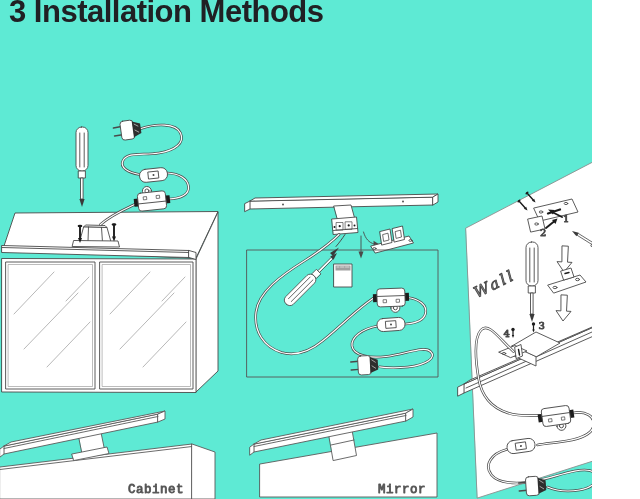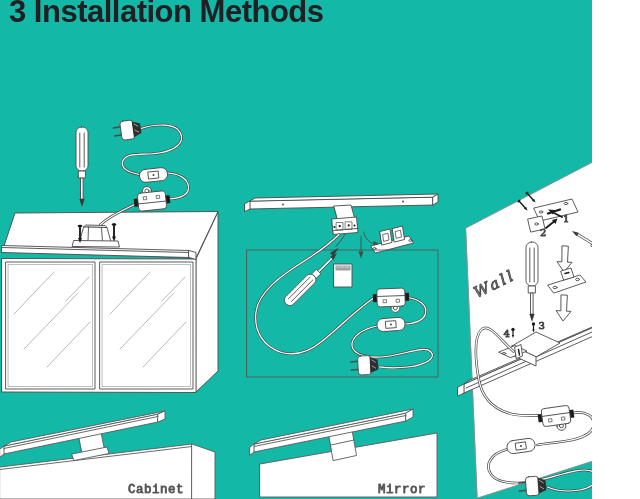--- a/index.html
+++ b/index.html
@@ -1,16 +1,16 @@
 <!DOCTYPE html>
 <html><head>
 <meta charset="utf-8">
 <style>
   html,body{margin:0;padding:0;background:#ffffff;}
-  .stage{position:relative;width:592px;height:499px;background:#14b8a6;overflow:hidden;
+  .stage{position:relative;width:592px;height:499px;background:#5eead4;overflow:hidden;
          font-family:"Liberation Sans",sans-serif;}
   .page-title{position:absolute;left:9px;top:-6px;margin:0;font-size:31px;font-weight:700;
               letter-spacing:-0.5px;color:#202024;font-family:"Liberation Sans",sans-serif;}
   svg{position:absolute;left:0;top:0;}
   .mono-label{font-family:"Liberation Mono",monospace;font-size:12.5px;letter-spacing:0.5px;
               fill:#3f3f3f;}
   .wall-label{font-family:"DejaVu Serif",serif;font-style:italic;font-size:15px;
               letter-spacing:3px;fill:#8c8c8c;}
   .step-num{font-family:"DejaVu Serif",serif;font-size:10px;fill:#222;}
 </style>

